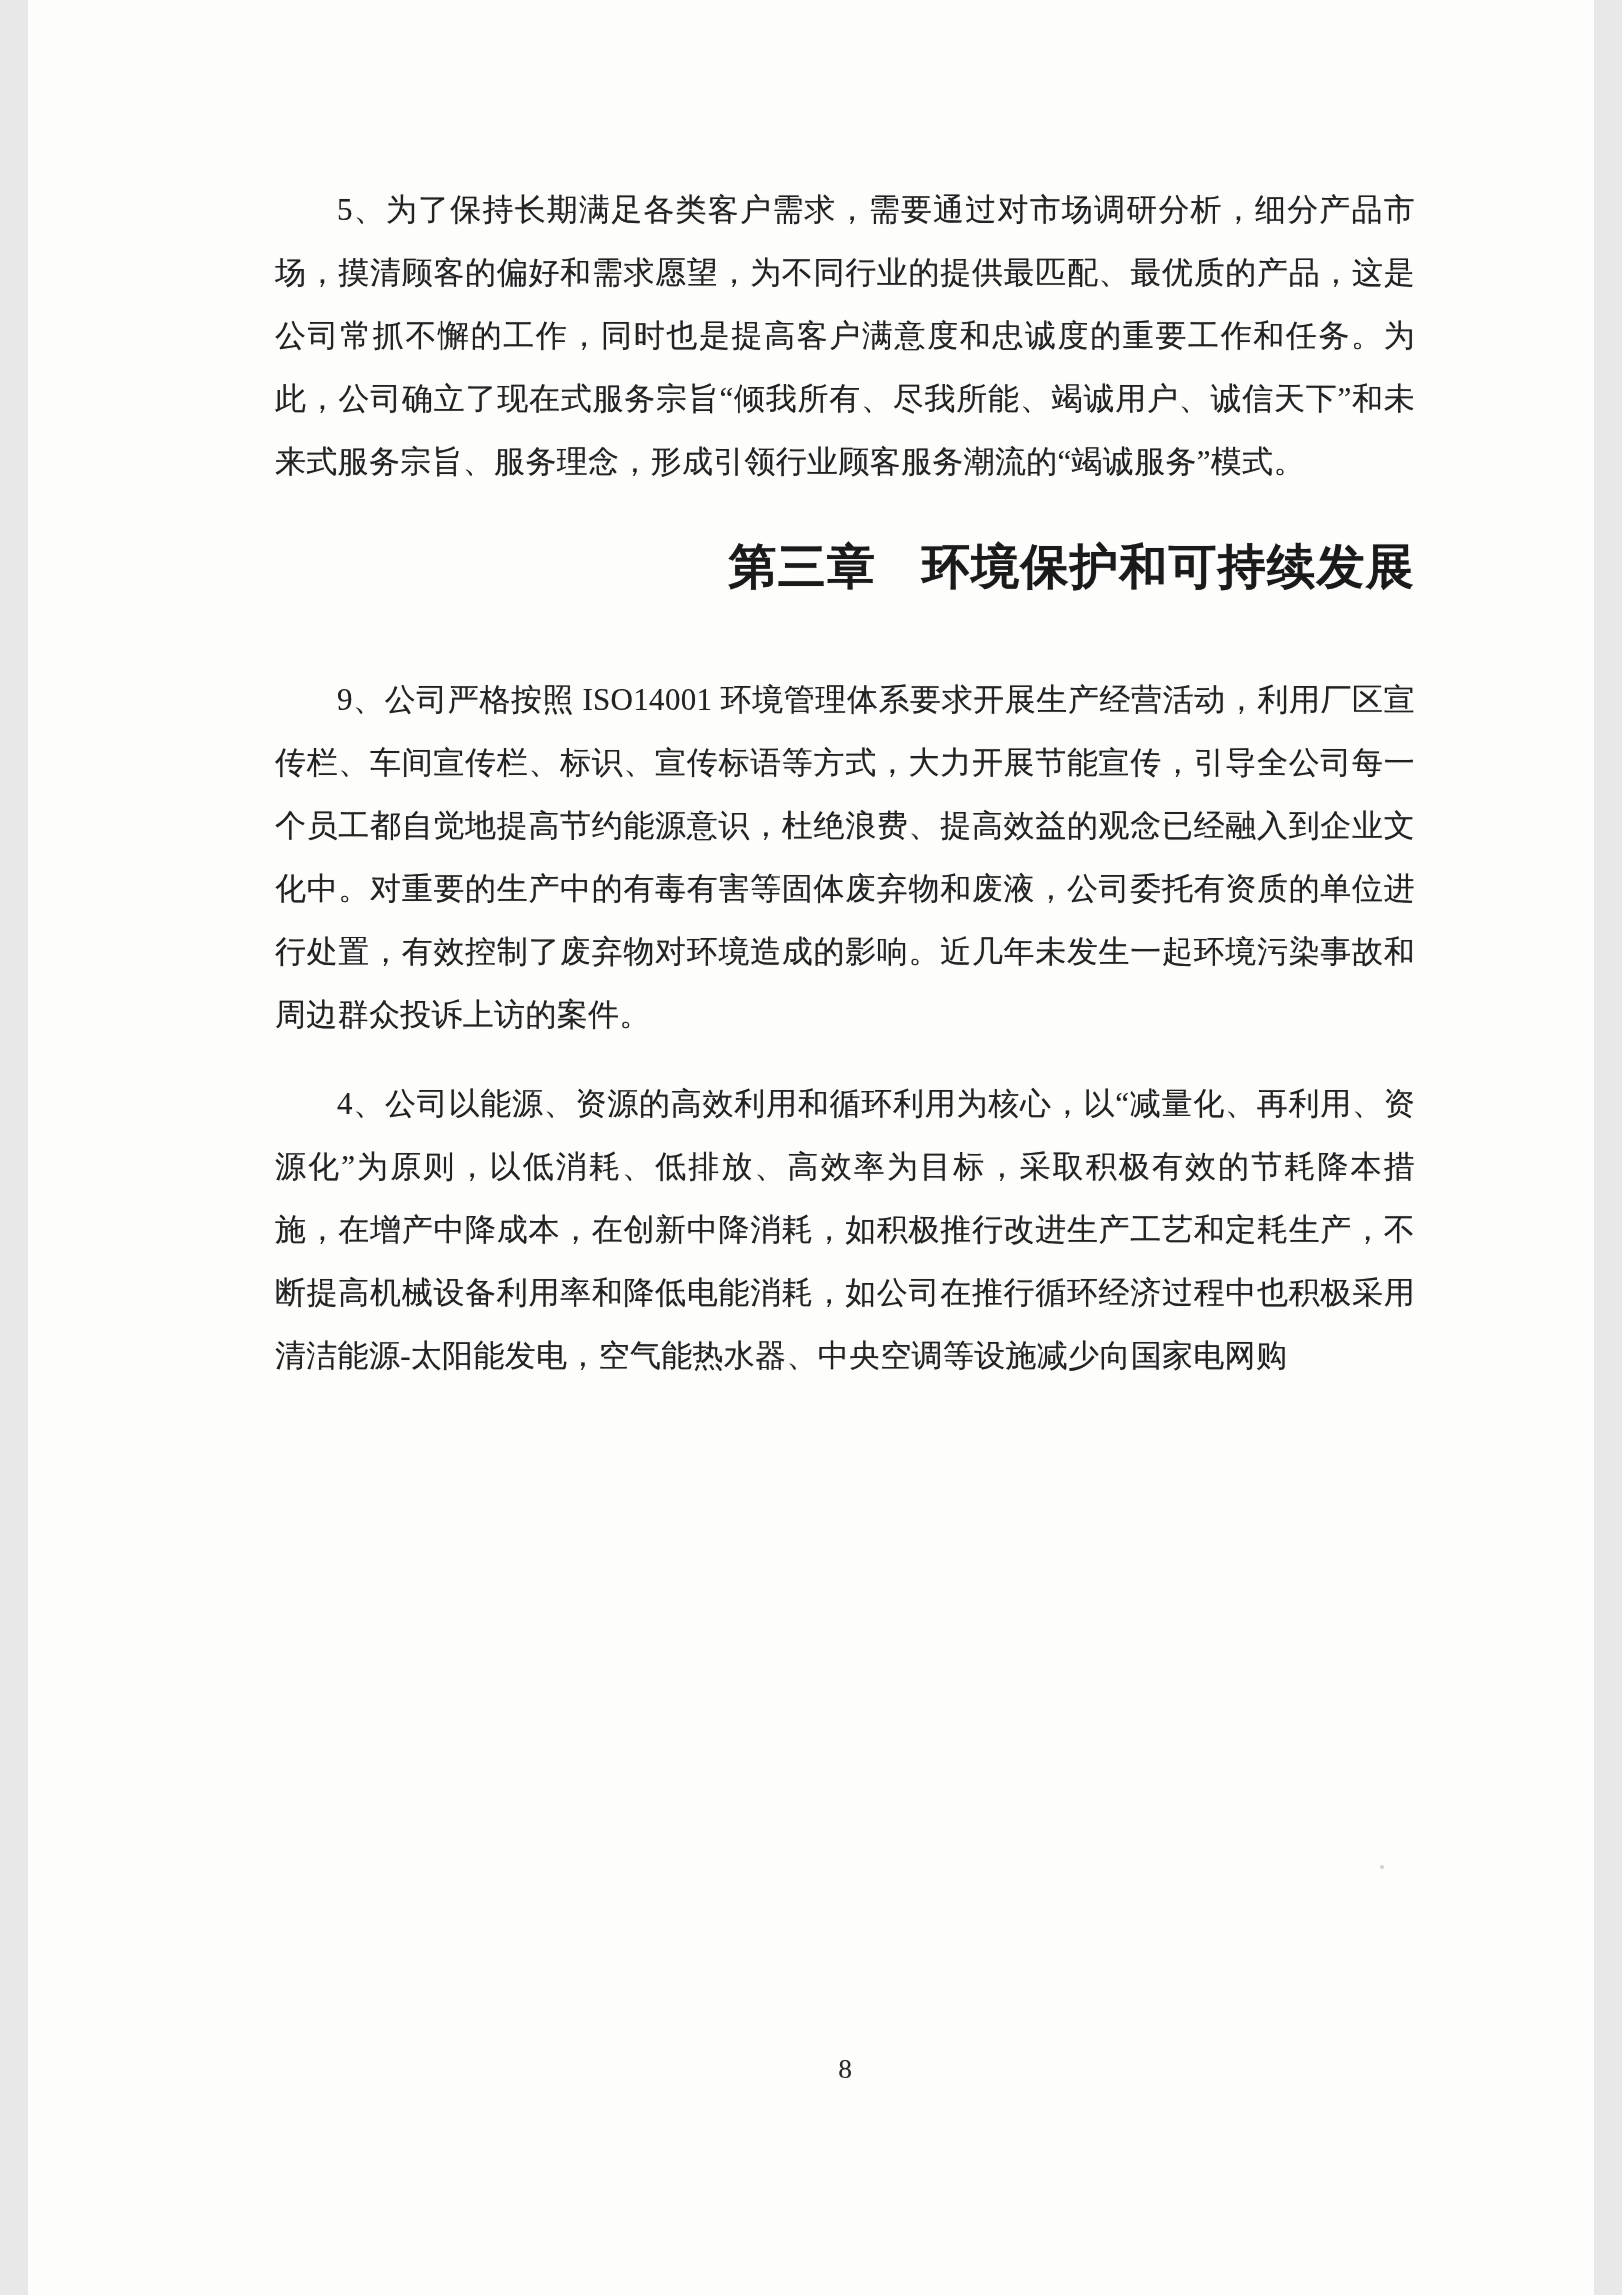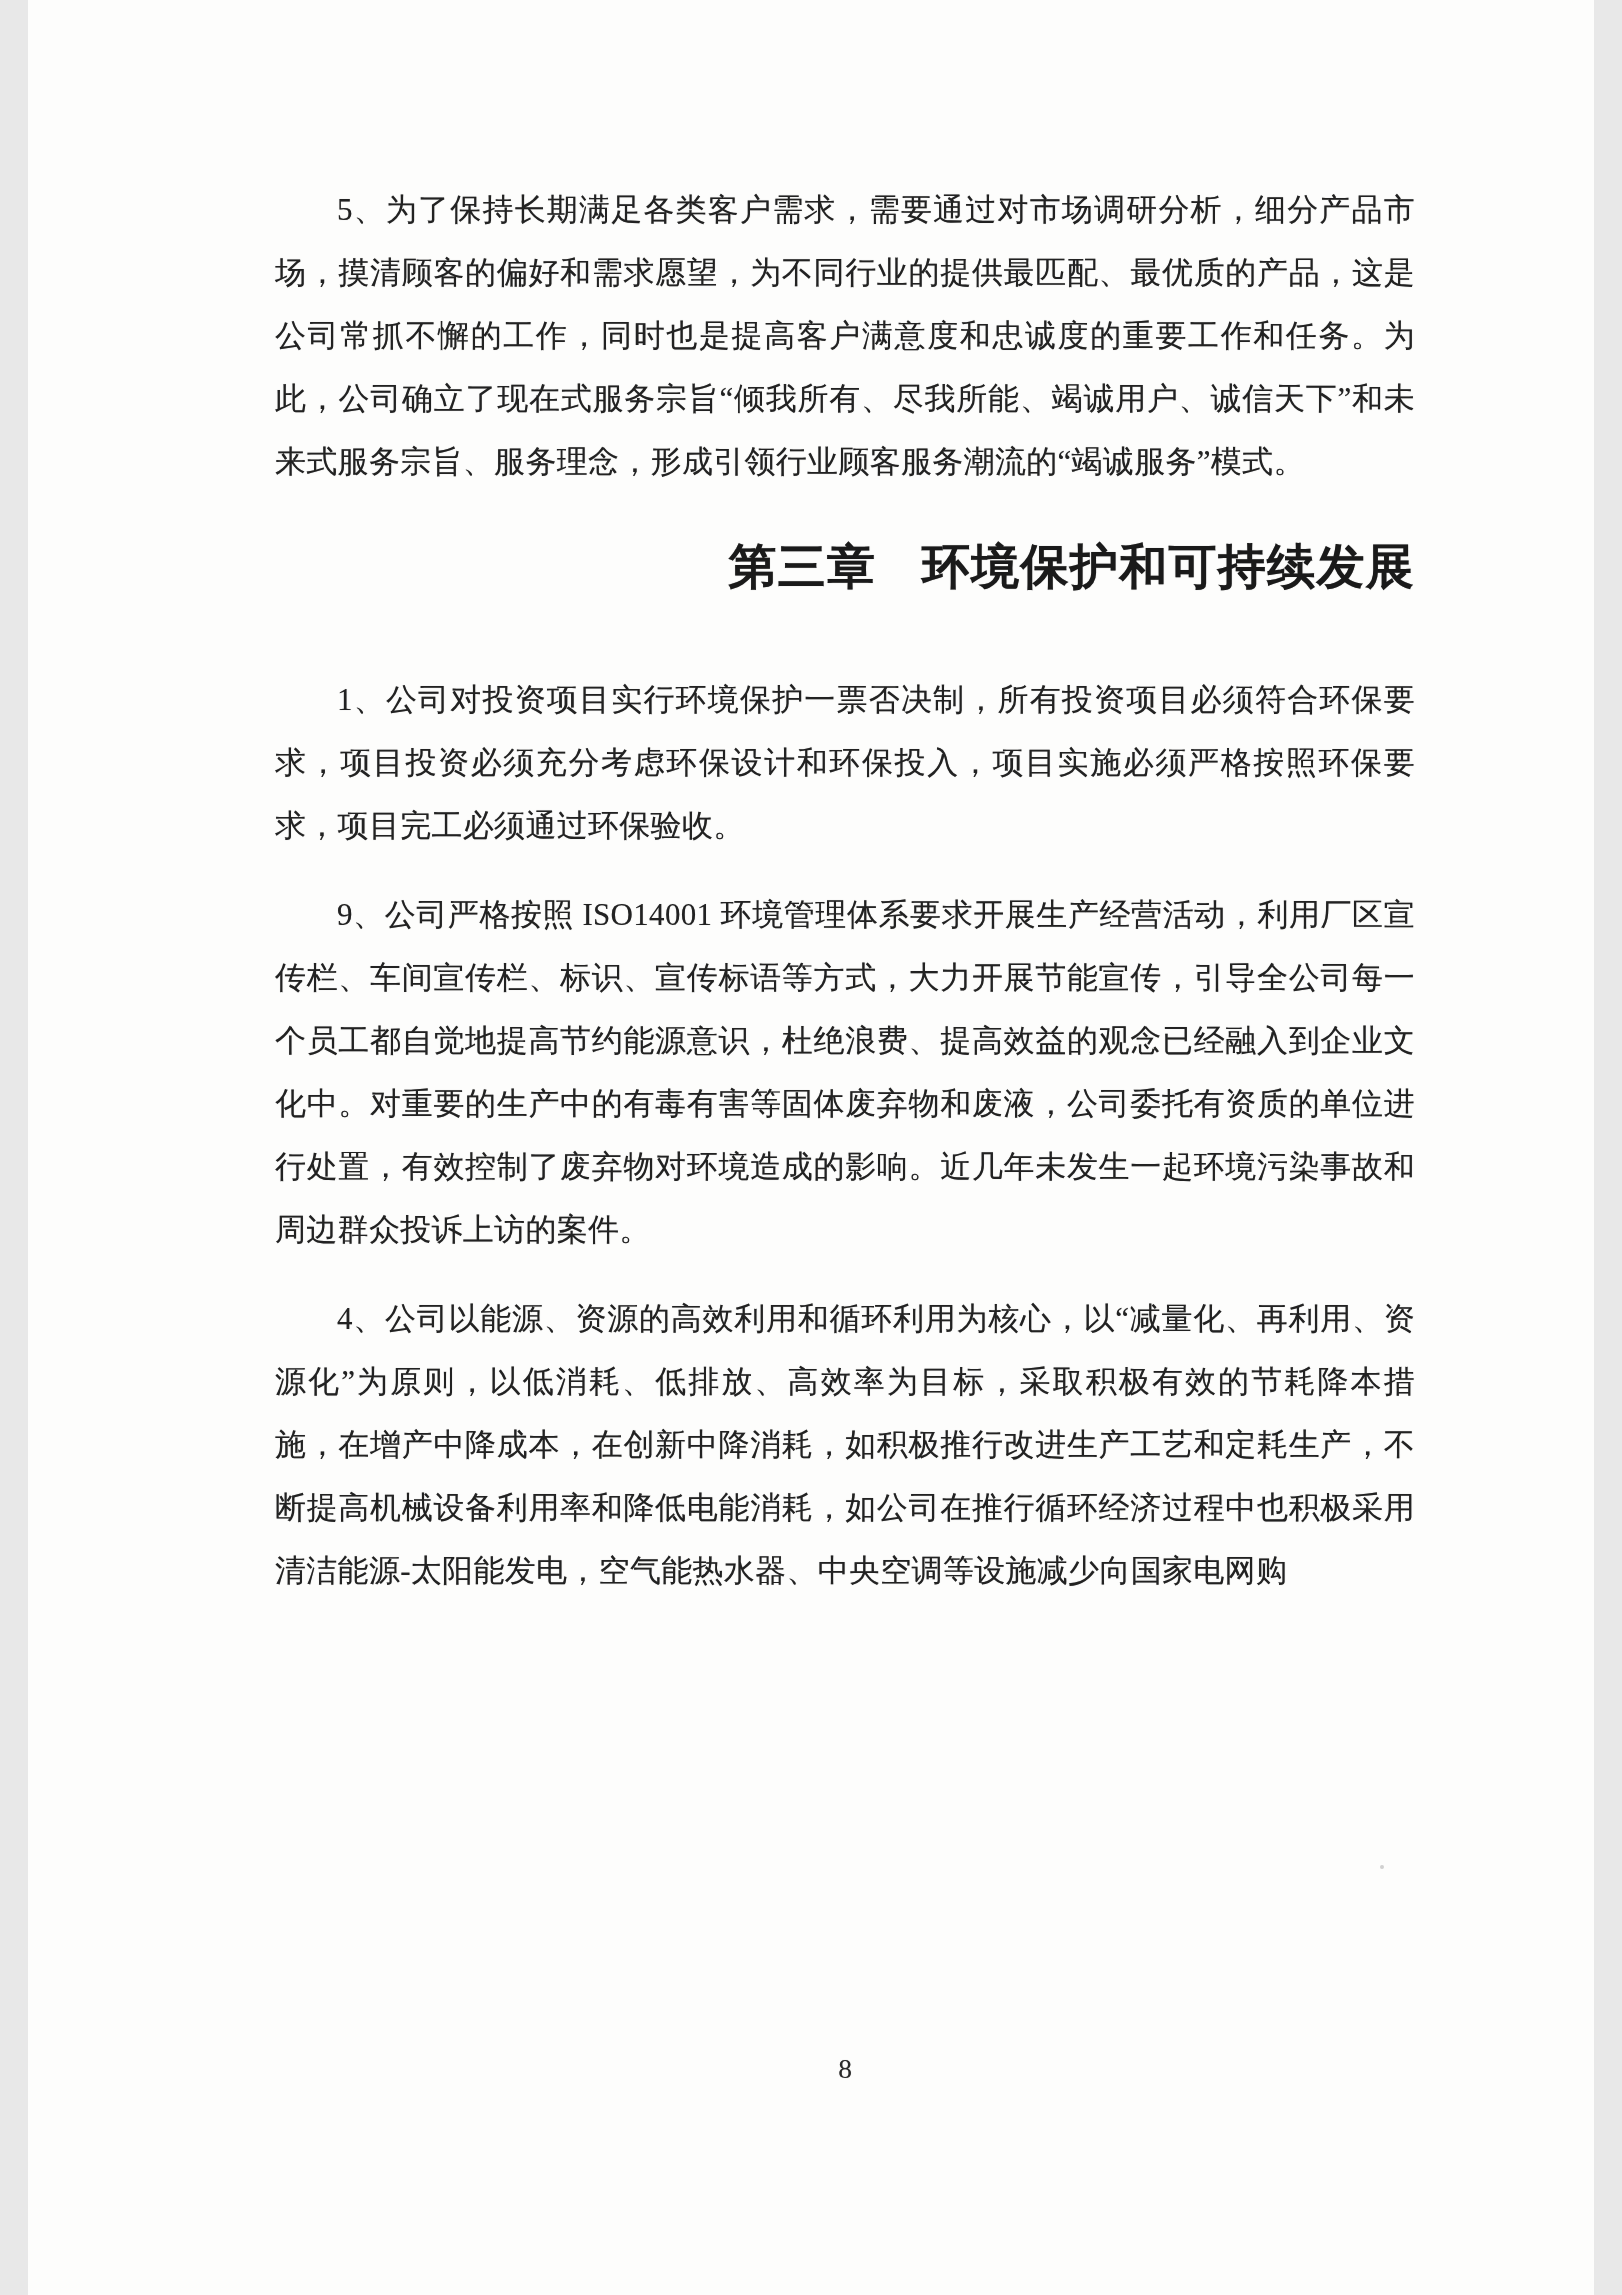--- a/index.html
+++ b/index.html
@@ -90,21 +90,20 @@
 
   <div class="content">
 
     <p>5、为了保持长期满足各类客户需求，需要通过对市场调研分析，细分产品市场，摸清顾客的偏好和需求愿望，为不同行业的提供最匹配、最优质的产品，这是公司常抓不懈的工作，同时也是提高客户满意度和忠诚度的重要工作和任务。为此，公司确立了现在式服务宗旨“倾我所有、尽我所能、竭诚用户、诚信天下”和未来式服务宗旨、服务理念，形成引领行业顾客服务潮流的“竭诚服务”模式。</p>
 
     <h2 class="chapter-heading">
       <span class="chapter-no">第三章</span><span>环境保护和可持续发展</span>
     </h2>
 
 
-    <p>1、公司对投资项目实行环境保护一票否决制，所有投资项目必须符合环保要求，项目投资必须充分考虑环保设计和环保投入，项目实施必须严格按照环保要求，项目完工必须通过环保验收。</p>
 
 
     <p>9、公司严格按照 ISO14001 环境管理体系要求开展生产经营活动，利用厂区宣传栏、车间宣传栏、标识、宣传标语等方式，大力开展节能宣传，引导全公司每一个员工都自觉地提高节约能源意识，杜绝浪费、提高效益的观念已经融入到企业文化中。对重要的生产中的有毒有害等固体废弃物和废液，公司委托有资质的单位进行处置，有效控制了废弃物对环境造成的影响。近几年未发生一起环境污染事故和周边群众投诉上访的案件。</p>
 
     <p>4、公司以能源、资源的高效利用和循环利用为核心，以“减量化、再利用、资源化”为原则，以低消耗、低排放、高效率为目标，采取积极有效的节耗降本措施，在增产中降成本，在创新中降消耗，如积极推行改进生产工艺和定耗生产，不断提高机械设备利用率和降低电能消耗，如公司在推行循环经济过程中也积极采用清洁能源-太阳能发电，空气能热水器、中央空调等设施减少向国家电网购</p>
 
   </div>
 
   <div class="page-footer">8</div>
 

